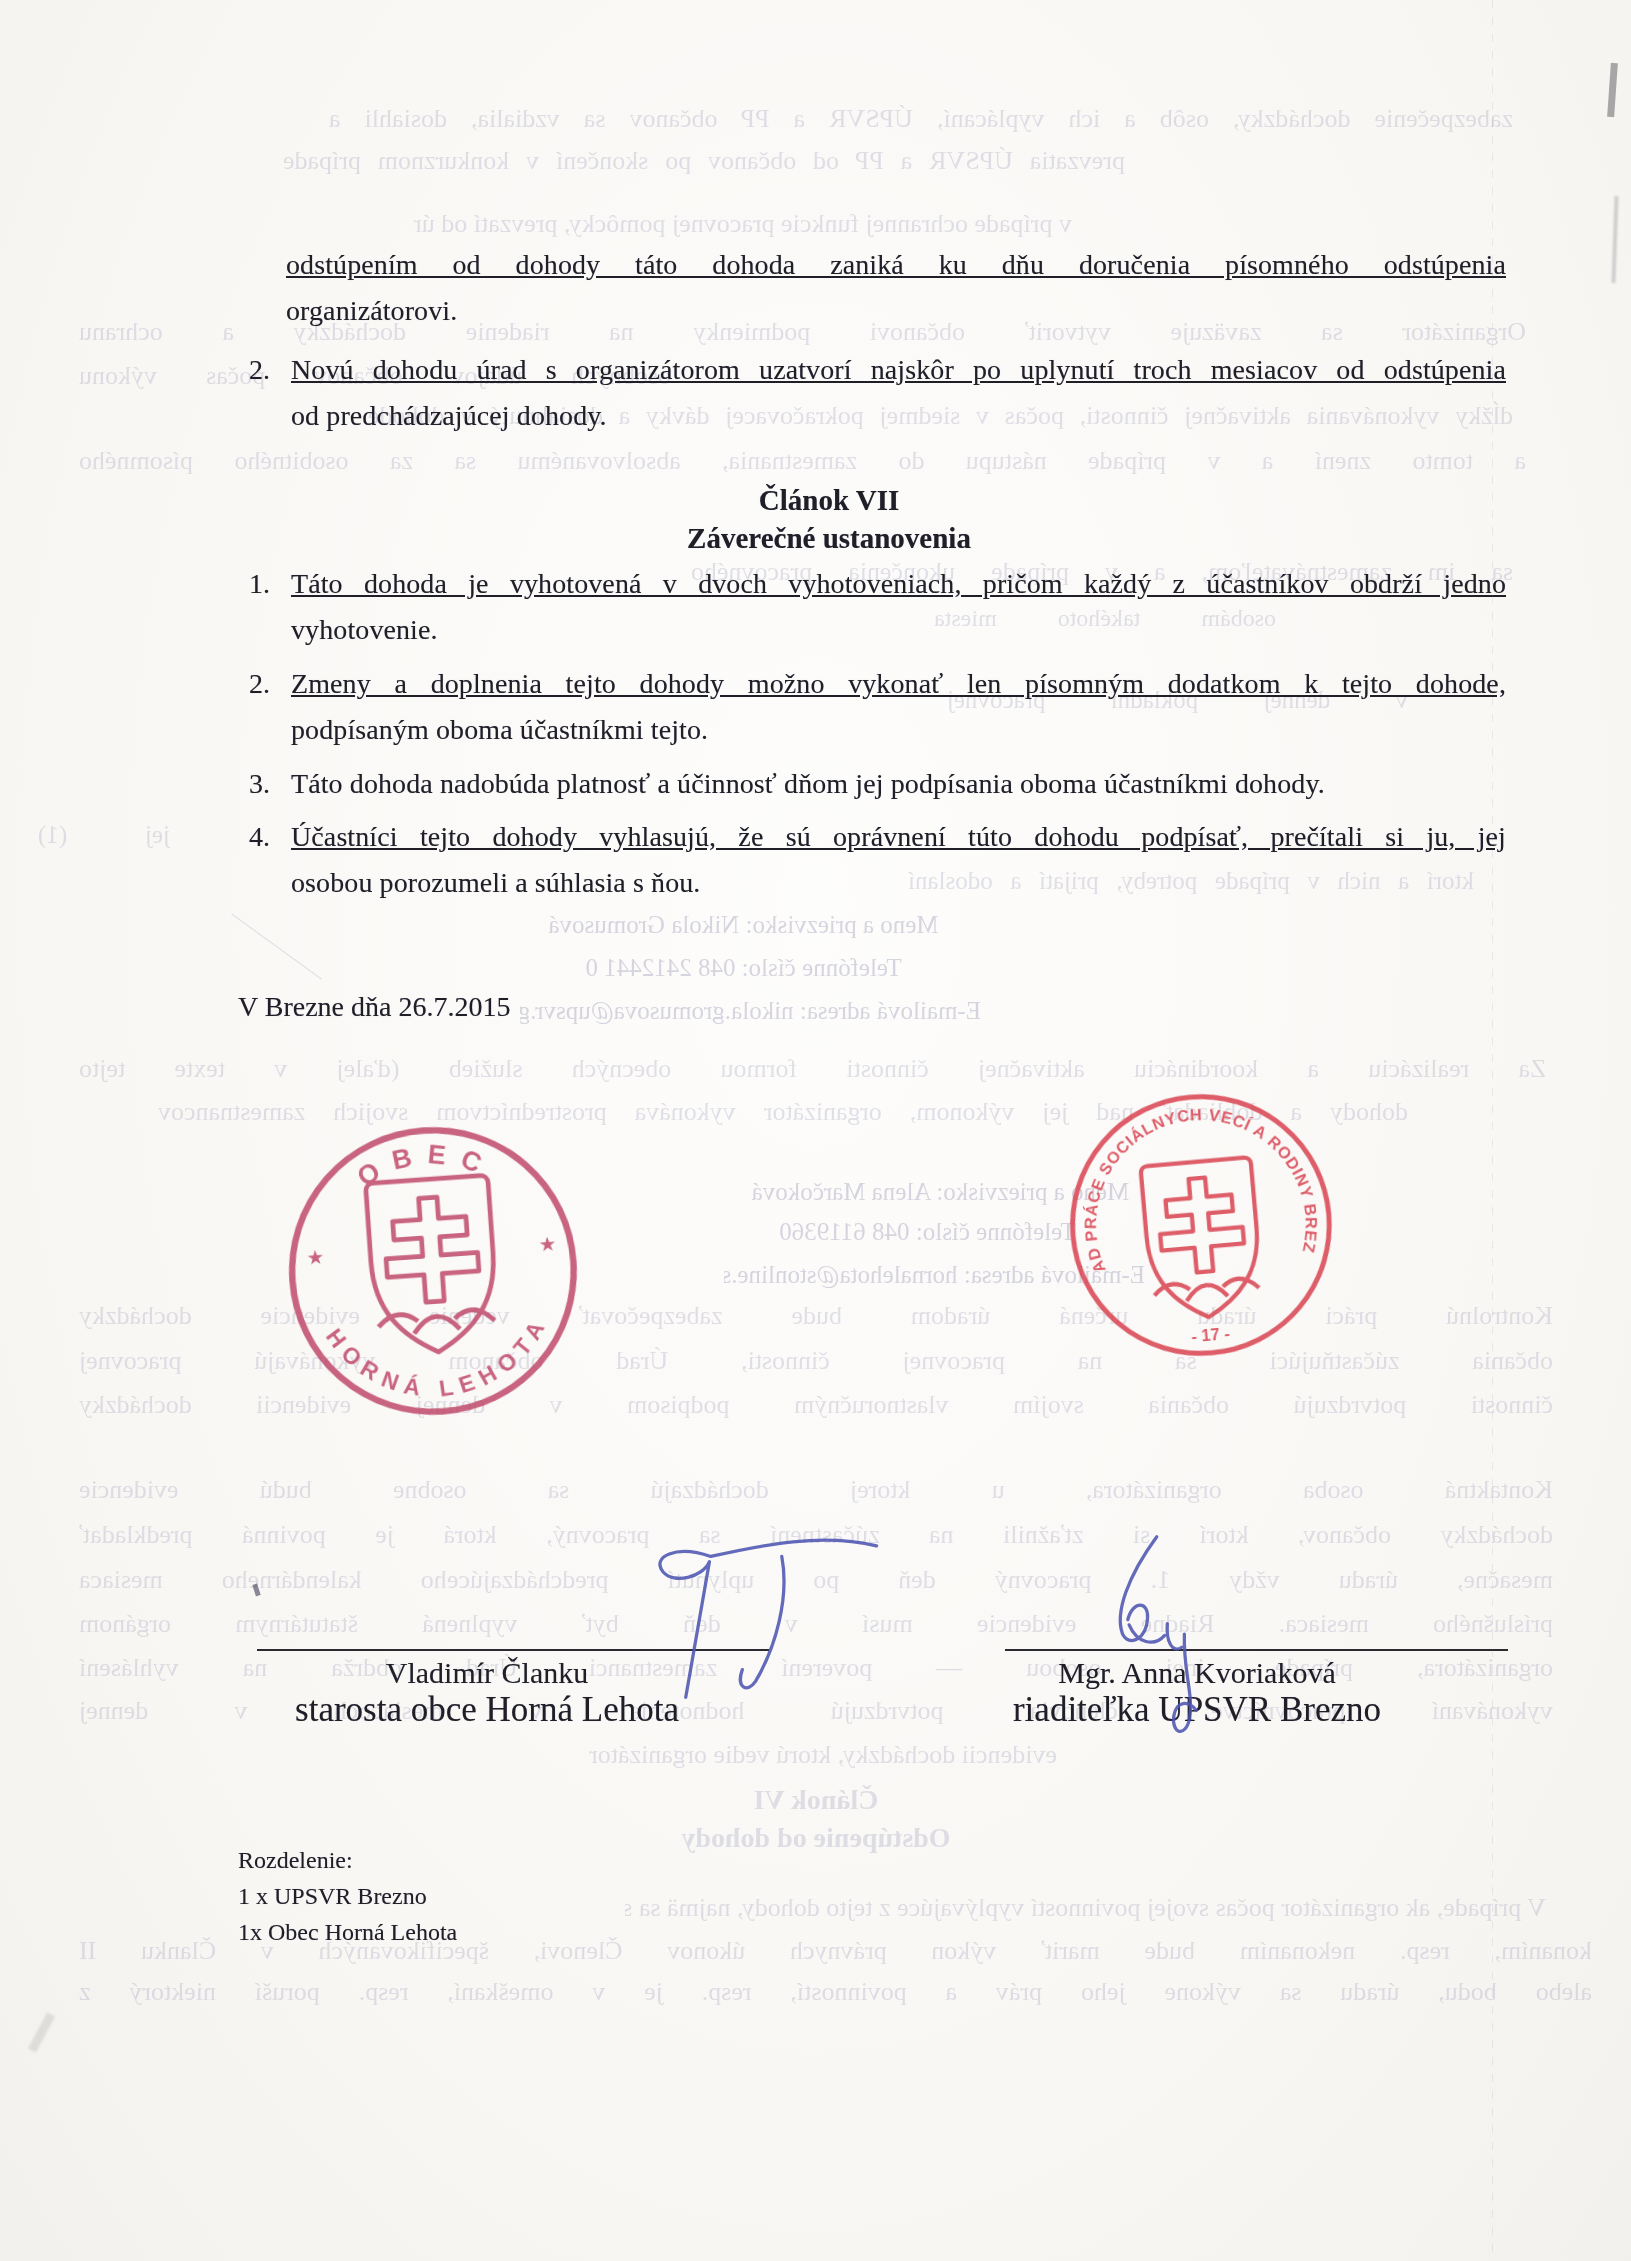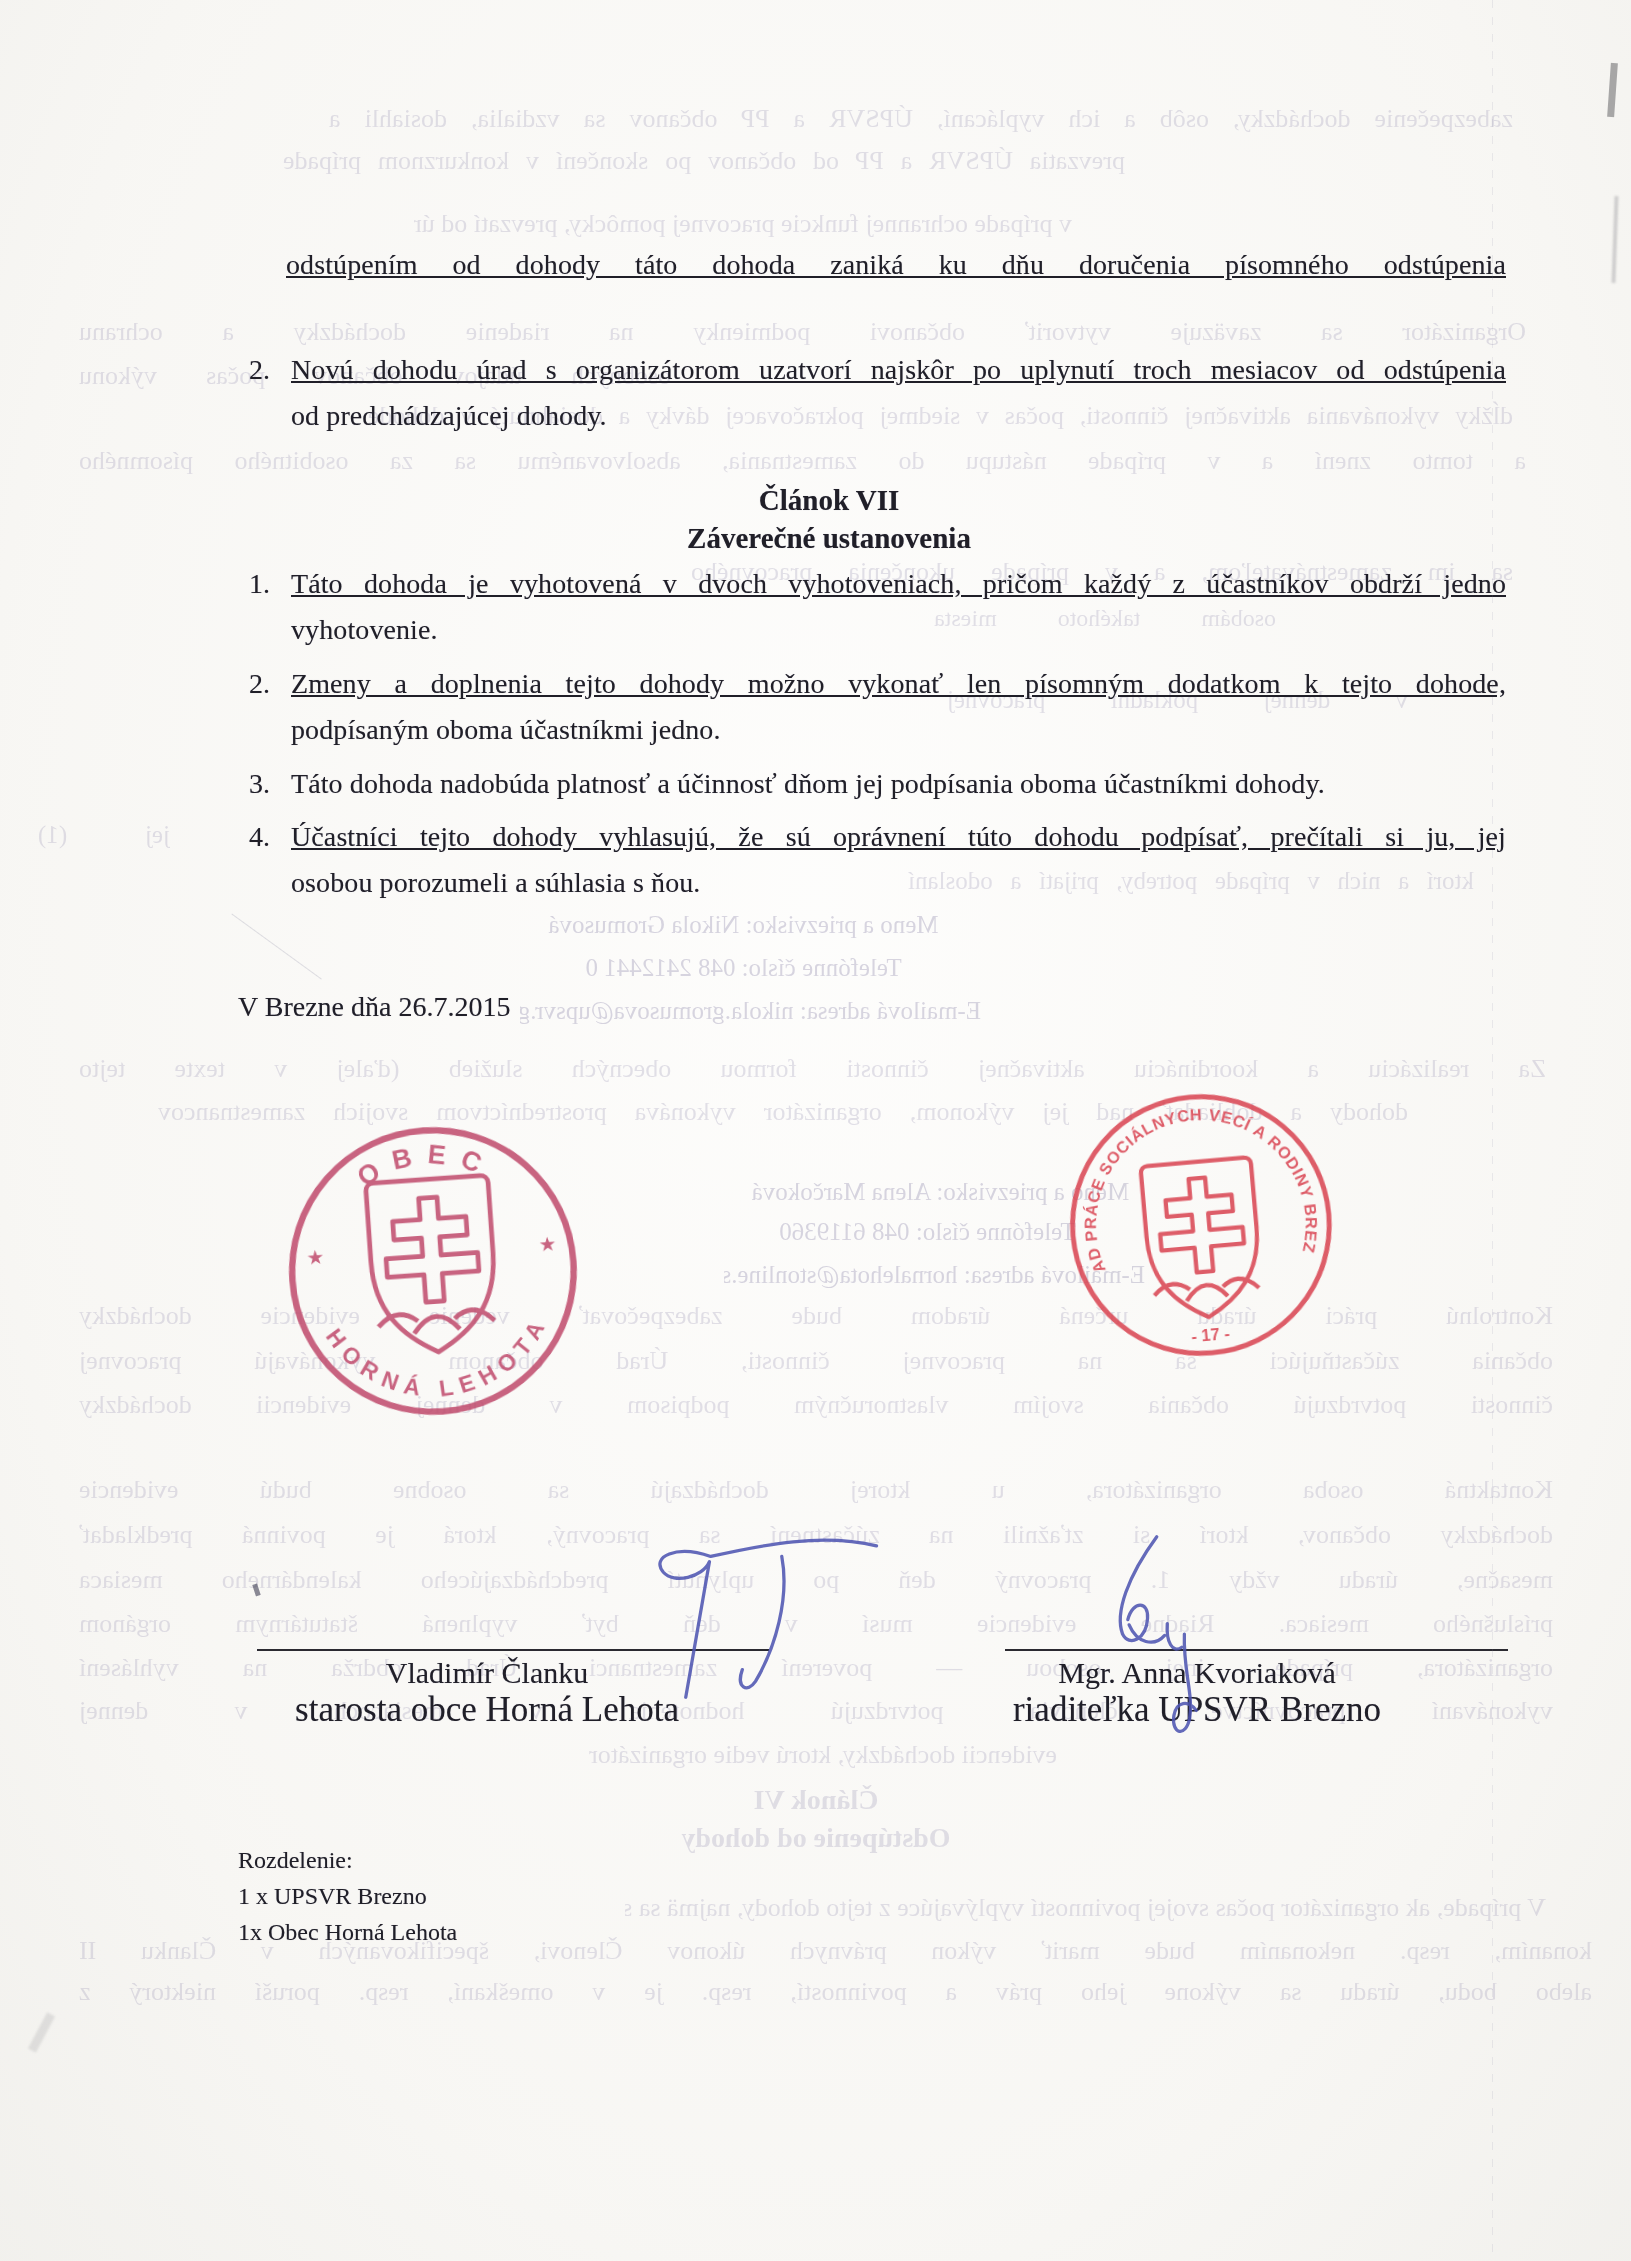--- a/index.html
+++ b/index.html
@@ -125,20 +125,21 @@
       </text>
       <text x="100" y="184" text-anchor="middle" font-family="Liberation Sans, sans-serif" font-weight="700" font-size="12" fill="currentColor">- 17 -</text>
       <use href="#shield-group" transform="translate(0,14)"></use>
     </svg>
   </div>
 
   <div class="content">
 
     <div class="para" style="left:286px;top:242px;width:1220px;">
       <div class="line just">odstúpením od dohody táto dohoda zaniká ku dňu doručenia písomného odstúpenia</div>
+      <div class="line">organizátorovi.</div>
     </div>
 
     <div class="num" style="left:249px;top:347px;">2.</div>
     <div class="para" style="left:291px;top:347px;width:1215px;">
       <div class="line just">Novú dohodu úrad s organizátorom uzatvorí najskôr po uplynutí troch mesiacov od odstúpenia</div>
       <div class="line">od predchádzajúcej dohody.</div>
     </div>
 
     <div class="heading" style="top:461px;">
       <div class="h">Článok VII</div>
@@ -147,21 +148,21 @@
 
     <div class="num" style="left:249px;top:561px;">1.</div>
     <div class="para" style="left:291px;top:561px;width:1215px;">
       <div class="line just">Táto dohoda je vyhotovená v dvoch vyhotoveniach, pričom každý z účastníkov obdrží jedno</div>
       <div class="line">vyhotovenie.</div>
     </div>
 
     <div class="num" style="left:249px;top:661px;">2.</div>
     <div class="para" style="left:291px;top:661px;width:1215px;">
       <div class="line just">Zmeny a doplnenia tejto dohody možno vykonať len písomným dodatkom k tejto dohode,</div>
-      <div class="line">podpísaným oboma účastníkmi jedno.</div>
+      <div class="line">podpísaným oboma účastníkmi tejto.</div>
     </div>
 
     <div class="num" style="left:249px;top:761px;">3.</div>
     <div class="para" style="left:291px;top:761px;width:1215px;">
       <div class="line">Táto dohoda nadobúda platnosť a účinnosť dňom jej podpísania oboma účastníkmi dohody.</div>
     </div>
 
     <div class="num" style="left:249px;top:814px;">4.</div>
     <div class="para" style="left:291px;top:814px;width:1215px;">
       <div class="line just">Účastníci tejto dohody vyhlasujú, že sú oprávnení túto dohodu podpísať, prečítali si ju, jej</div>

